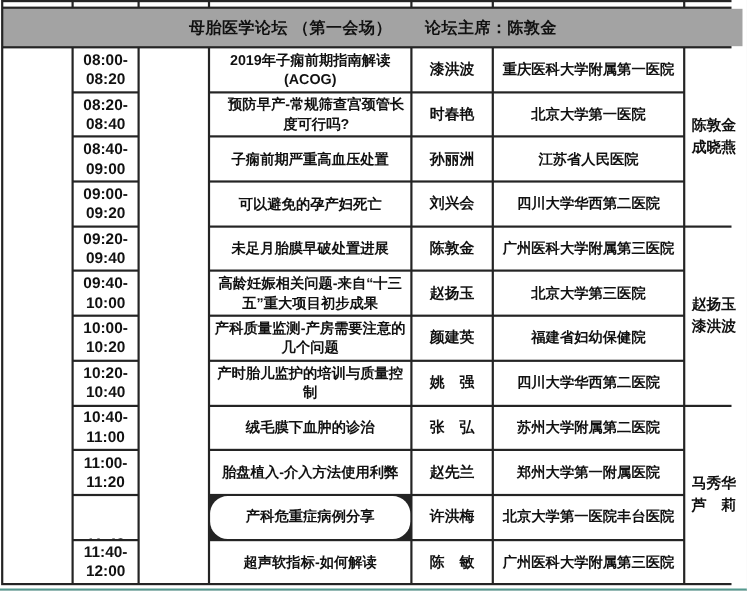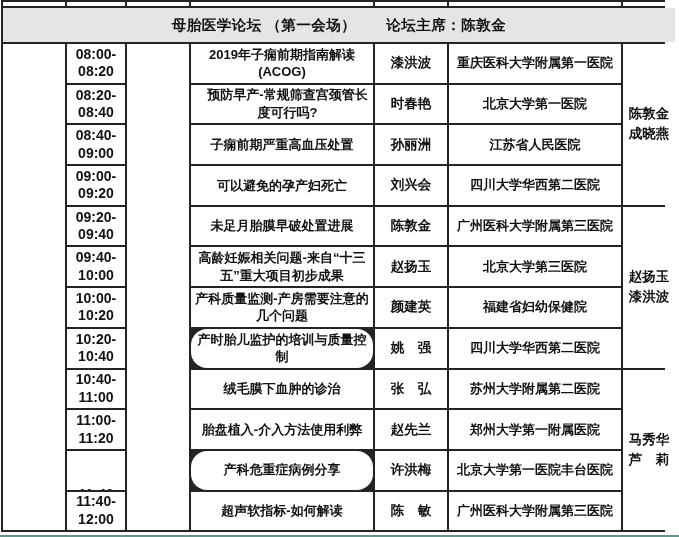--- a/index.html
+++ b/index.html
@@ -21,21 +21,21 @@
   }
   .cell{
     background:#fff;
     display:flex;align-items:center;justify-content:center;
     text-align:center;
     overflow:hidden;
   }
   .strip{background:#fff;}
   .header-cell{
     grid-column:1 / -1;grid-row:2;
-    background:#e5e5e5;
+    background:#a3a3a3;
     display:flex;align-items:center;justify-content:center;
     font-size:14.5px;font-weight:700;letter-spacing:.5px;
   }
   .header-cell .gap-spacer{display:inline-block;width:30px;}
   .time-cell{
     flex-direction:column;
     font-size:14px;font-weight:600;line-height:1.25;
   }
   .title-cell{font-size:13px;font-weight:600;line-height:1.35;padding:0 4px;}
   .speaker-cell{font-size:13.5px;font-weight:600;}
@@ -128,21 +128,21 @@
     <div>10:20</div>
   </div>
   <div class="cell speaker-cell" style="grid-area: 9 / 5;">颜建英</div>
   <div class="cell title-cell" style="grid-area: 9 / 4;">产科质量监测-产房需要注意的几个问题</div>
   <div class="cell hospital-cell" style="grid-area: 9 / 6;">福建省妇幼保健院</div>
 
   <div class="cell time-cell" style="grid-area: 10 / 2;">
     <div>10:20-</div>
     <div>10:40</div>
   </div>
-  <div class="cell title-cell" style="grid-area: 10 / 4; border-radius: 16px;">产时胎儿监护的培训与质量控制</div>
+  <div class="cell title-cell" style="grid-area: 10 / 4;">产时胎儿监护的培训与质量控制</div>
   <div class="cell speaker-cell" style="grid-area: 10 / 5;">姚　强</div>
   <div class="cell hospital-cell" style="grid-area: 10 / 6;">四川大学华西第二医院</div>
 
   <div class="cell time-cell" style="grid-area: 11 / 2;">
     <div>10:40-</div>
     <div>11:00</div>
   </div>
   <div class="cell title-cell" style="grid-area: 11 / 4;">绒毛膜下血肿的诊治</div>
   <div class="cell speaker-cell" style="grid-area: 11 / 5;">张　弘</div>
   <div class="cell hospital-cell" style="grid-area: 11 / 6;">苏州大学附属第二医院</div>

